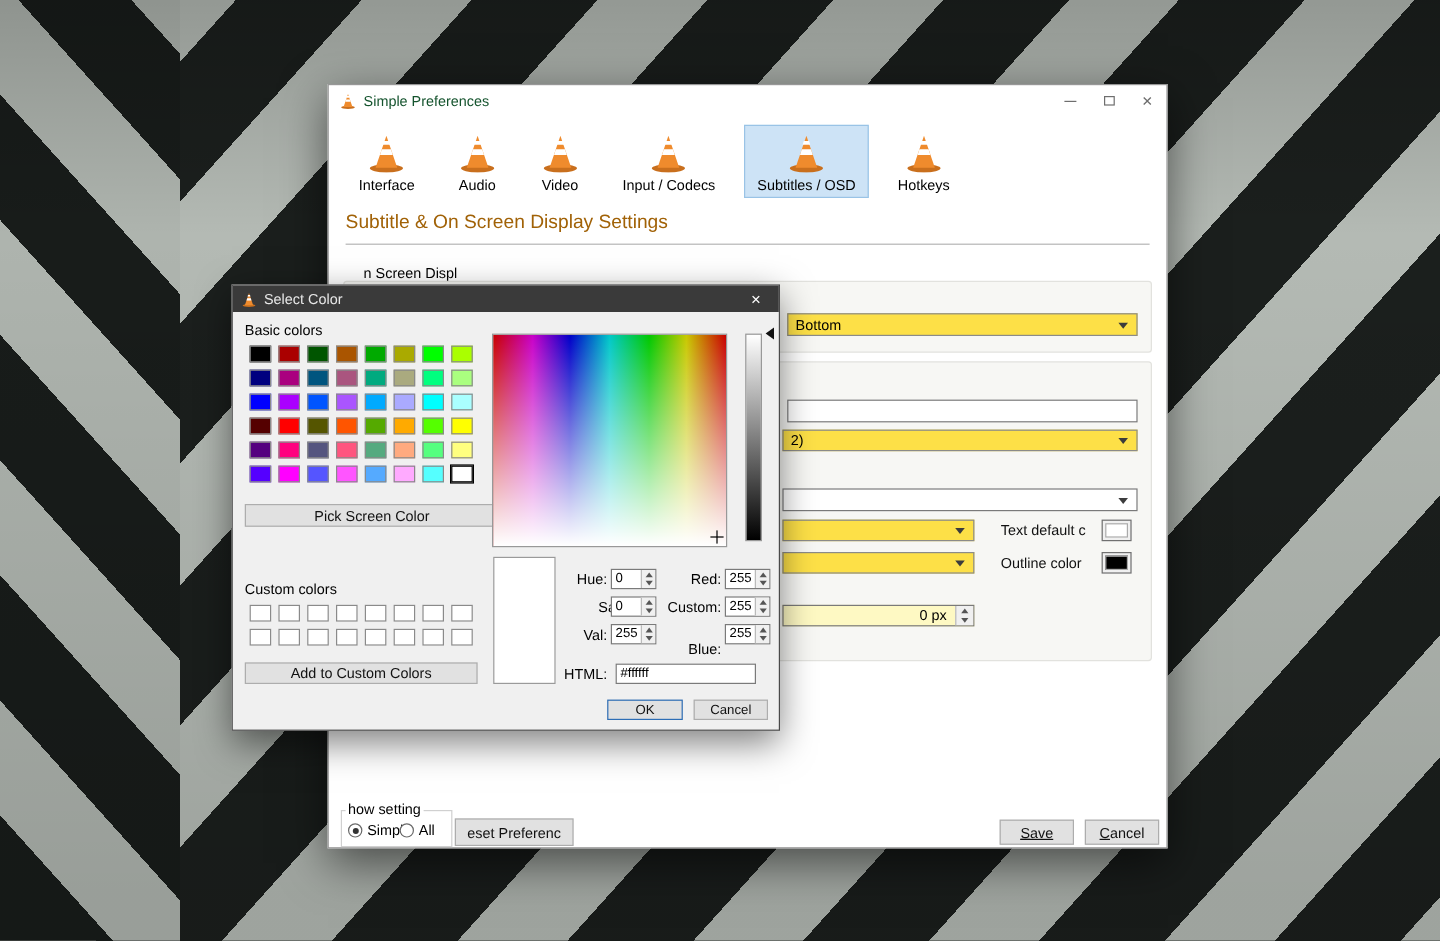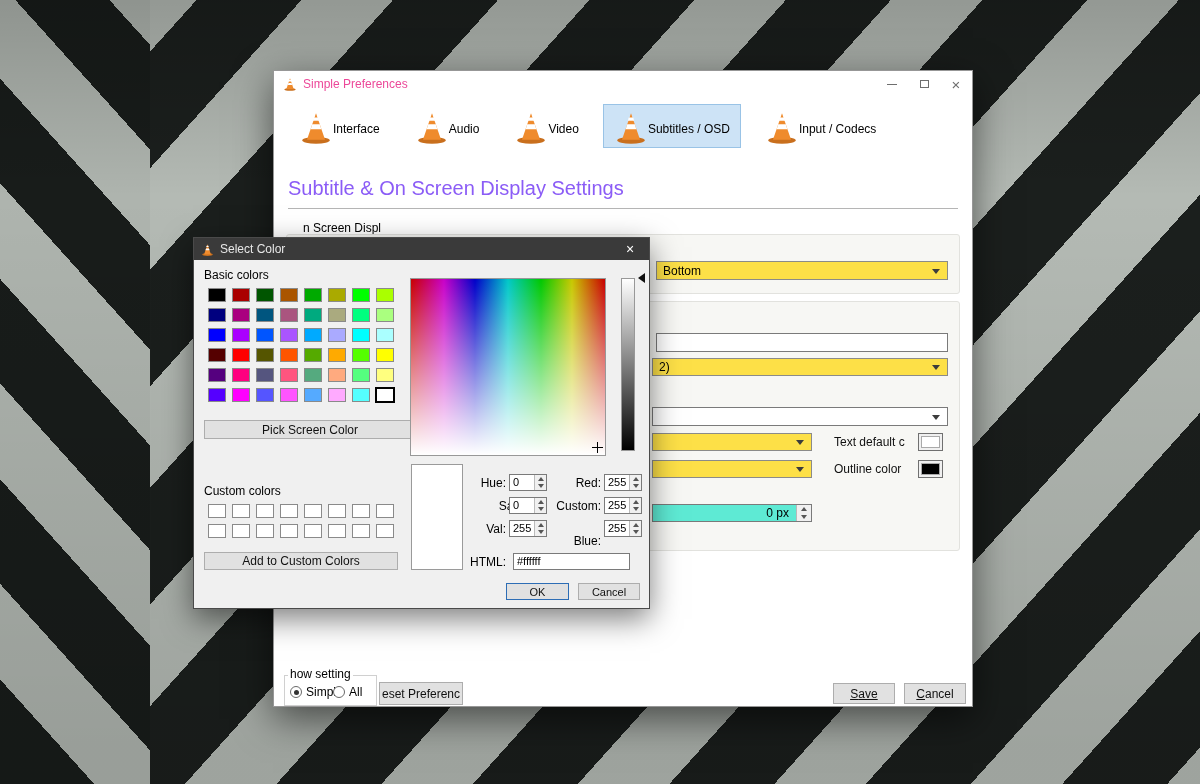--- a/index.html
+++ b/index.html
@@ -27,50 +27,50 @@
   .white-field { background:#fff; border:1px solid #7a7a7a; }
   .tri-up { width:0;height:0;border-left:3px solid transparent;border-right:3px solid transparent;border-bottom:4px solid #555; }
   .tri-down { width:0;height:0;border-left:3px solid transparent;border-right:3px solid transparent;border-top:4px solid #555; }
   .cone { display:block; }
 
   
   .vlc-window { position:absolute; left:273px; top:70px; width:700px; height:637px;
         background:#fff; border:1px solid #979797; box-shadow:0 12px 36px rgba(0,0,0,.55);
         z-index:5; color:#000; }
   .titlebar { position:absolute; left:0; top:0; right:0; height:26px; display:flex; align-items:center; }
-  .titlebar .app-title { margin-left:6px; color:#ec4899; font-size:12px; }
+  .titlebar .app-title { margin-left:6px; color:#14532d; font-size:12px; }
   .tb-appicon { width:14px; height:14px; margin-left:9px; }
   .win-controls { margin-left:auto; display:flex; height:100%; }
   .wc { width:32px; height:100%; display:flex; align-items:center; justify-content:center; color:#6e6e6e; }
   .glyph-min { width:10px; height:1px; background:#6e6e6e; }
   .glyph-max { width:9px; height:8px; border:1px solid #6e6e6e; }
   .glyph-close { font-size:15px; line-height:1; color:#6e6e6e; }
 
   .toolbar { position:absolute; left:14px; top:33px; display:flex; gap:13px; align-items:flex-start; }
-  .tb-item { display:flex; align-items:center; padding:5px 10px 3px;
+  .tb-item { display:flex; flex-direction:column; align-items:center; padding:5px 10px 3px;
         border:1px solid transparent; }
   .tb-item.selected { background:#cde3f6; border-color:#99c3e6; }
   .tb-cone { width:34px; height:34px; }
   .tb-label { margin-top:3px; font-size:12px; white-space:nowrap; }
 
-  .heading { position:absolute; left:14px; right:14px; top:106px; font-size:20px;
-        padding-bottom:8px; border-bottom:1px solid #b5b5b5; color:#8b5cf6; }
+  .heading { position:absolute; left:14px; right:14px; top:106px; font-size:16px;
+        padding-bottom:8px; border-bottom:1px solid #b5b5b5; color:#a16207; }
 
   .panel { position:absolute; background:#f7f7f4; border:1px solid #e2e2de; border-radius:3px; }
   .panel-osd { left:12px; top:163px; width:674px; height:60px; }
   .panel-subs { left:12px; top:230px; width:674px; height:250px; }
   .group-title-partial { position:absolute; left:27px; top:150px; font-size:12px; background:#fff; padding:0 2px; }
 
   .field-label { position:absolute; font-size:12px; color:#111; }
 
   .color-swatch-btn { position:absolute; width:25px; height:18px; background:#f0f0f0;
         border:1px solid #707070; padding:2px; }
   .color-swatch-btn .fill { width:100%; height:100%; border:1px solid #aaa; }
 
-  .spinbox-wide { position:absolute; background:#5eead4; border:1px solid #7a7a7a; }
+  .spinbox-wide { position:absolute; background:#fef9c3; border:1px solid #7a7a7a; }
   .spinbox-wide .val { position:absolute; right:22px; top:50%; transform:translateY(-50%); font-size:12px; }
   .spin-arrows { position:absolute; right:0; top:0; bottom:0; width:15px; border-left:1px solid #b9b9b9;
         background:#f0f0f0; display:flex; flex-direction:column; }
   .spin-arrows div { flex:1; display:flex; align-items:center; justify-content:center; }
 
   .show-group { position:absolute; left:10px; top:604px; width:93px; height:31px; border:1px solid #d0d0d0; }
   .show-group-title { position:absolute; left:14px; top:596px; font-size:12px; background:#fff; padding:0 2px; }
   .radio { position:absolute; display:flex; align-items:center; gap:4px; font-size:12px; }
   .radio .dot { width:12px; height:12px; border:1px solid #6a6a6a; border-radius:50%; background:#fff;
         display:flex; align-items:center; justify-content:center; }
@@ -168,31 +168,37 @@
           <use href="#cone-shape"></use>
         </svg>
         <span class="tb-label">Audio</span>
       </div>
       <div class="tb-item">
         <svg class="cone tb-cone" viewBox="0 0 32 32">
           <use href="#cone-shape"></use>
         </svg>
         <span class="tb-label">Video</span>
       </div>
+      <div class="tb-item">
+        <svg class="cone tb-cone" viewBox="0 0 32 32">
+          <use href="#cone-shape"></use>
+        </svg>
+        <span class="tb-label">Input / Codecs</span>
+      </div>
       <div class="tb-item selected">
         <svg class="cone tb-cone" viewBox="0 0 32 32">
           <use href="#cone-shape"></use>
         </svg>
         <span class="tb-label">Subtitles / OSD</span>
       </div>
       <div class="tb-item">
         <svg class="cone tb-cone" viewBox="0 0 32 32">
           <use href="#cone-shape"></use>
         </svg>
-        <span class="tb-label">Input / Codecs</span>
+        <span class="tb-label">Hotkeys</span>
       </div>
     </div>
 
   <div class="heading">Subtitle &amp; On Screen Display Settings</div>
 
   <span class="group-title-partial">n Screen Displ</span>
   <div class="panel panel-osd"></div>
   <div class="combo" style="left:382px; top:190px; width:292px; height:19px;">
     <span class="val">Bottom</span>
     <span class="combo-arrow"></span>
@@ -243,21 +249,21 @@
   <div class="show-group"></div>
   <span class="show-group-title">how setting</span>
   <div class="radio checked" style="left:16px; top:614px;">
     <span class="dot"></span>
     <span>Simpl</span>
   </div>
   <div class="radio" style="left:59px; top:614px;">
     <span class="dot"></span>
     <span>All</span>
   </div>
-  <div class="btn" style="position:absolute; left:105px; top:611px; width:84px; height:23px;">
+  <div class="btn" style="position:absolute; left:105px; top:611px; width:99px; height:23px;">
     <span class="btn-label">eset Preferenc</span>
   </div>
   <div class="btn" style="position:absolute; left:559px; top:612px; width:62px; height:21px;text-decoration:underline;">
     <span class="btn-label u-first">Save</span>
   </div>
   <div class="btn" style="position:absolute; left:630px; top:612px; width:62px; height:21px;">
     <span class="btn-label u-first">Cancel</span>
   </div>
 </div>
 

